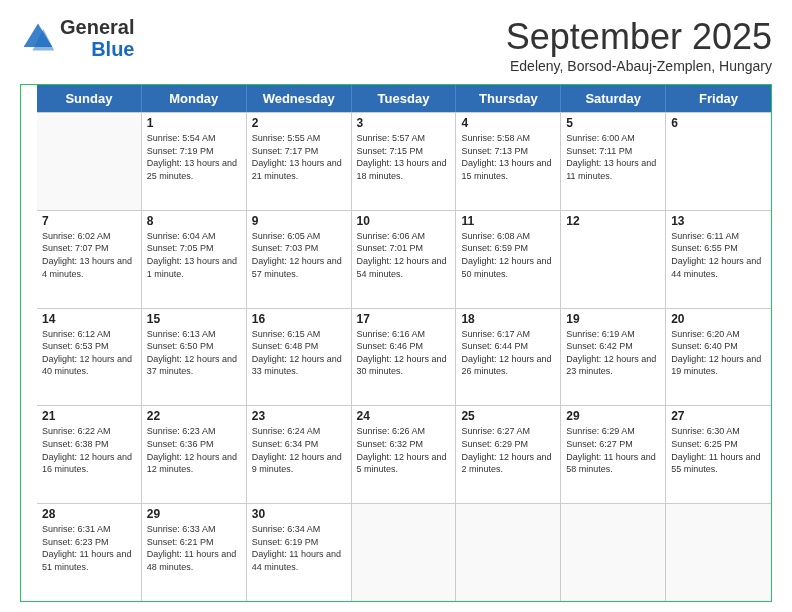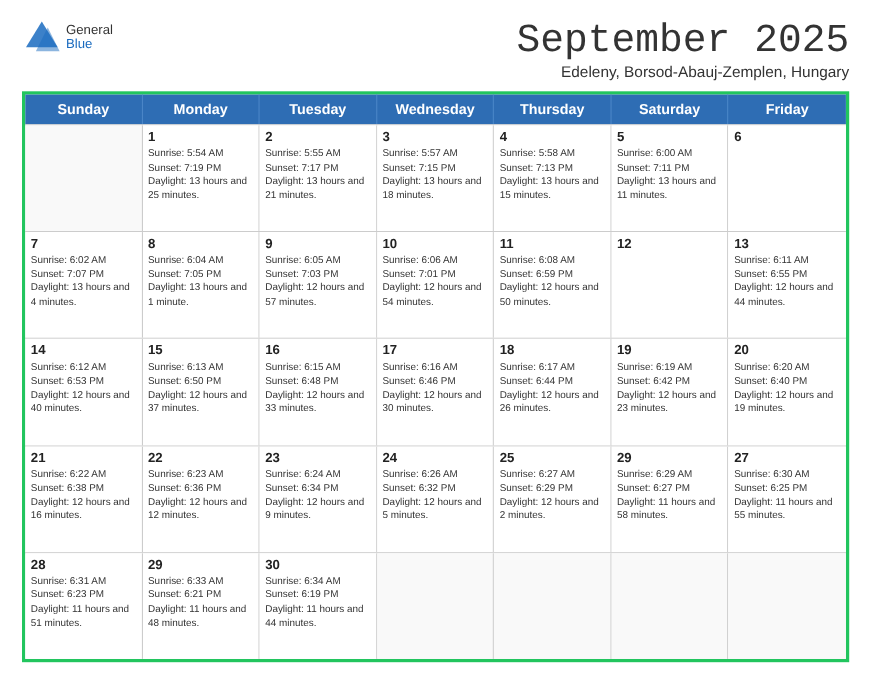--- a/index.html
+++ b/index.html
@@ -24,48 +24,49 @@
       margin-bottom: 10px;
     }
     .logo {
       display: flex;
       align-items: center;
       gap: 4px;
     }
     .logo-text {
       display: flex;
       flex-direction: column;
-      font-size: 12px;
-      font-weight: normal;
+      font-size: 20px;
+      font-weight: bold;
       line-height: 1.1;
+      text-align: right;
     }
     .logo-general { color: #333; }
     .logo-blue { color: #1a6bbf; }
     .logo-icon {
       width: 36px;
       height: 36px;
     }
     .title-block {
       text-align: right;
     }
     .month-title {
       font-size: 36px;
       color: #333;
       font-weight: normal;
-      font-family: Liberation Mono, monospace;
     }
     .subtitle {
       font-size: 14px;
       color: #333;
     }
     .calendar {
       flex: 1;
       display: flex;
       flex-direction: column;
-      border: 3px solid #22c55e;
+      border: 1px solid #22c55e;
+      padding-left: 16px;
     }
     .cal-header-row {
       display: grid;
       grid-template-columns: repeat(7, 1fr);
       background: #2e6db4;
     }
     .cal-header-cell {
       color: #fff;
       text-align: center;
       padding: 6px 4px;
@@ -126,22 +127,22 @@
     <div class="title-block">
       <div class="month-title">September 2025</div>
       <div class="subtitle">Edeleny, Borsod-Abauj-Zemplen, Hungary</div>
     </div>
   </div>
 
   <div class="calendar">
     <div class="cal-header-row">
     <div class="cal-header-cell">Sunday</div>
         <div class="cal-header-cell">Monday</div>
+        <div class="cal-header-cell">Wednesday</div>
         <div class="cal-header-cell">Tuesday</div>
-        <div class="cal-header-cell">Wednesday</div>
         <div class="cal-header-cell">Thursday</div>
         <div class="cal-header-cell">Saturday</div>
         <div class="cal-header-cell">Friday</div>
       </div>
     <div class="cal-body">
     <div class="cal-row">
           <div class="cal-cell empty"></div>
           <div class="cal-cell">
             <div class="day-num">1</div>
             <div class="day-info">Sunrise: 5:54 AM<br>Sunset: 7:19 PM<br>Daylight: 13 hours and 25 minutes.</div>

